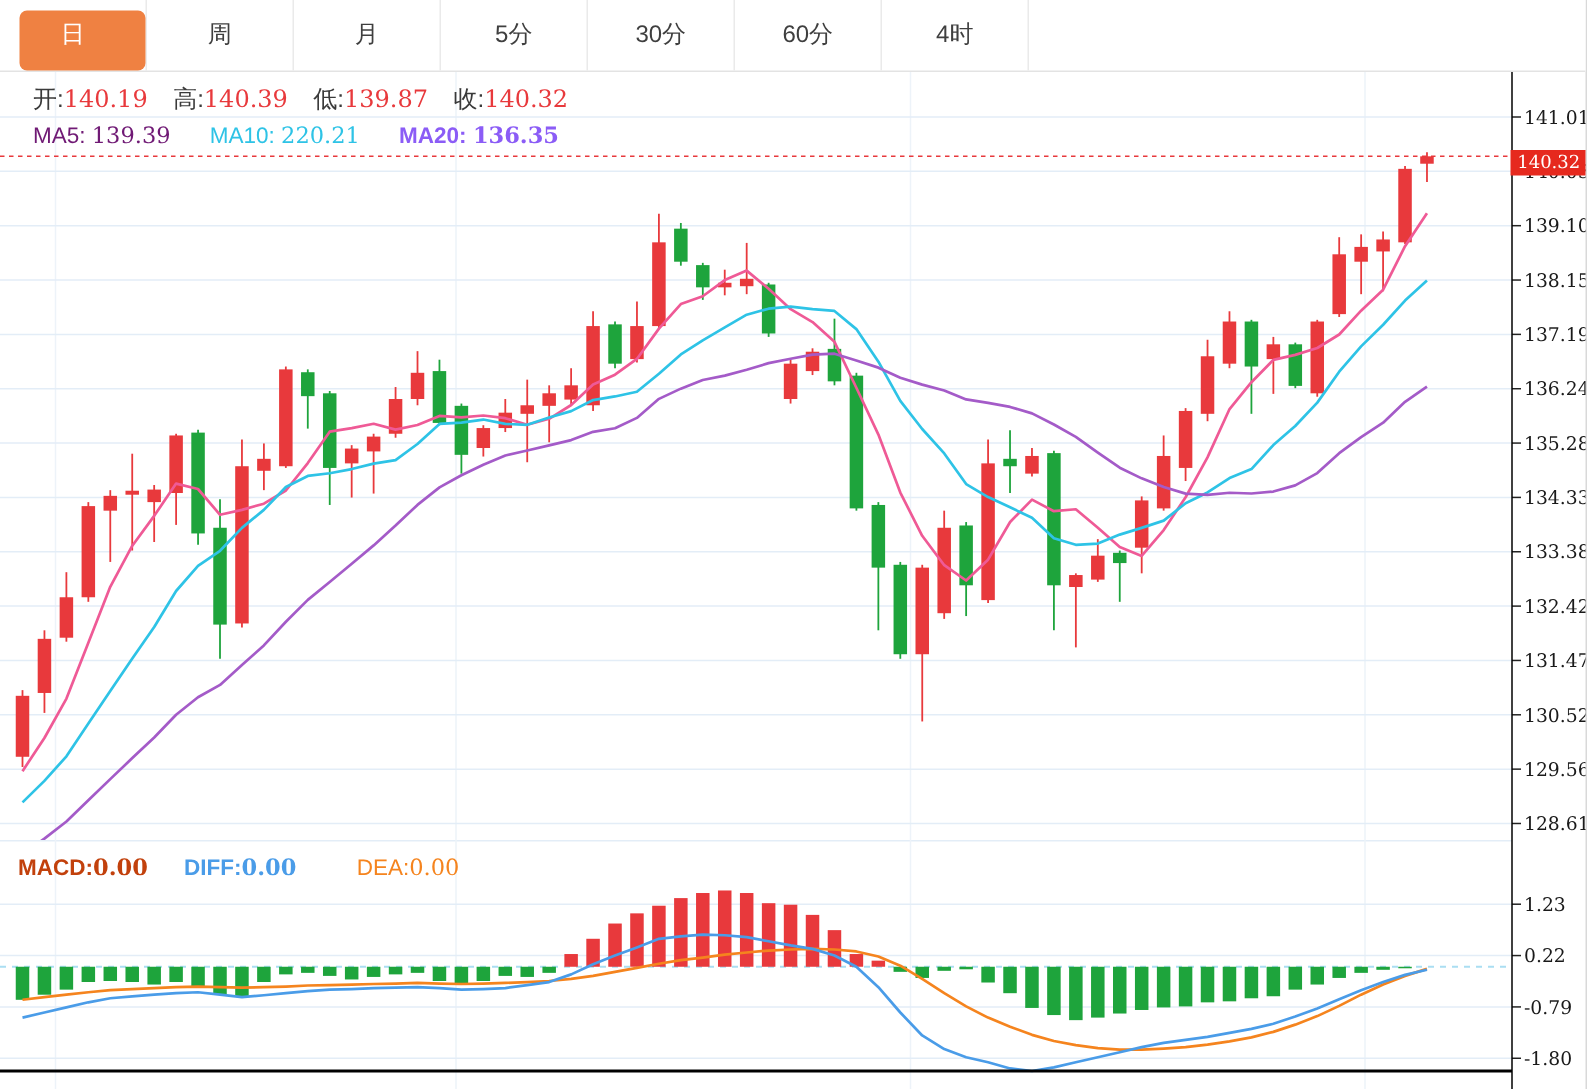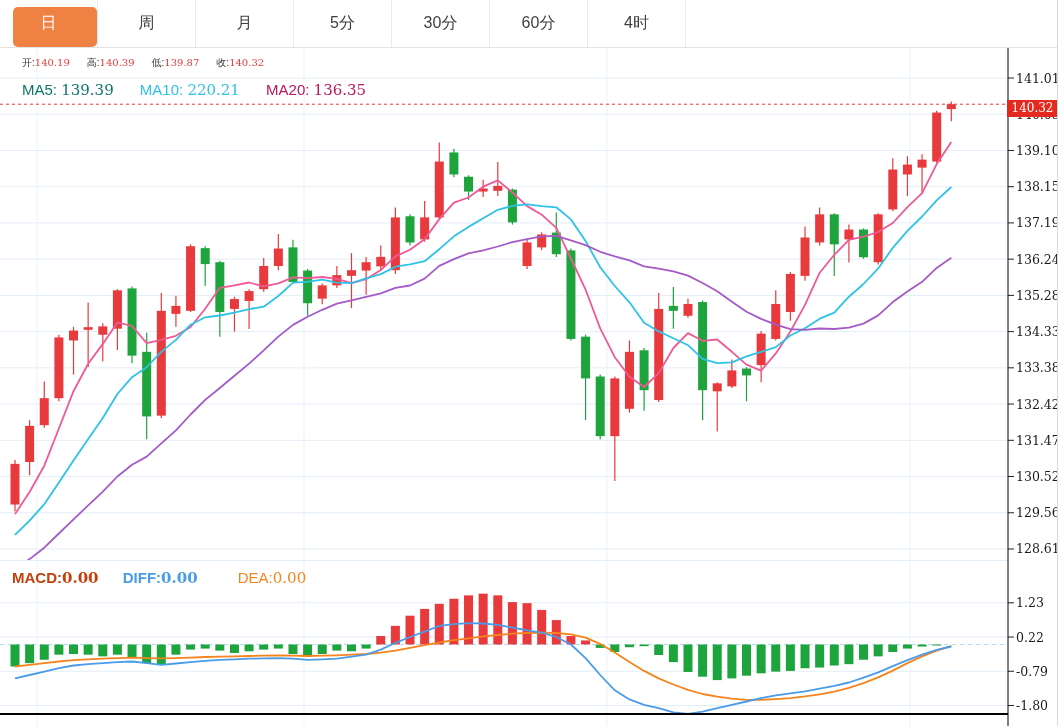--- a/index.html
+++ b/index.html
@@ -5,26 +5,26 @@
   html,body{margin:0;padding:0;background:#fff;}
   body{font-family:"Liberation Sans","DejaVu Sans",sans-serif;}
   #app{position:relative;width:1058px;height:726px;background:#fff;overflow:hidden;border-right:1px solid #d9d9d9;box-sizing:border-box;}
   .tabbar{position:absolute;top:0;left:0;width:1058px;height:48px;background:#fff;border-bottom:1px solid #e3e3e3;display:flex;box-sizing:border-box;}
   .tab{position:relative;flex:0 0 98px;height:47px;display:flex;align-items:center;justify-content:center;
        font-size:16px;color:#3f3f3f;border-right:1px solid #eaeaea;box-sizing:border-box;cursor:pointer;}
   .tab .pill{position:absolute;left:13px;top:7px;width:84px;height:40px;background:#ef8142;border-radius:5px;z-index:1;}
   .tab .lbl{position:relative;z-index:2;}
   .tab.active{color:#fff;}
   .num{font-family:"DejaVu Serif","Liberation Serif",serif;}
-  .quote-bar{position:absolute;top:56px;left:22px;font-size:10px;z-index:5;white-space:nowrap;}
+  .quote-bar{position:absolute;top:56px;left:22px;font-size:16px;z-index:5;white-space:nowrap;}
   .qlab{color:#3a3a3a;}
   .qval{color:#e8393c;margin-right:17px;}
   .ma-bar{position:absolute;top:81px;left:22px;font-size:15px;z-index:5;white-space:nowrap;}
   .ma-bar .grp{margin-right:22px;}
-  .ma5{color:#0f766e;} .ma10{color:#2ec3e6;} .ma20{color:#be185d;}
+  .ma5{color:#701a75;} .ma10{color:#2ec3e6;} .ma20{color:#8b5cf6;font-weight:bold;}
   .macd-header{position:absolute;top:569px;left:12px;font-size:15px;z-index:5;white-space:nowrap;}
   .macd-header .grp{margin-right:20px;}
   .c-macd{color:#c2410c;font-weight:bold;} .c-diff{color:#4a9ce8;font-weight:bold;} .c-dea{color:#f5841e;margin-left:16px;}
   #main-svg{position:absolute;top:48px;left:0;}
   #macd-svg{position:absolute;top:560px;left:0;}
   .price-badge{position:absolute;left:1007px;top:100px;width:51px;height:17px;background:#e6291e;color:#fff;
        font-size:12px;line-height:17px;text-align:center;z-index:6;font-family:"DejaVu Serif","Liberation Serif",serif;}
 </style>
 </head>
 <body>

